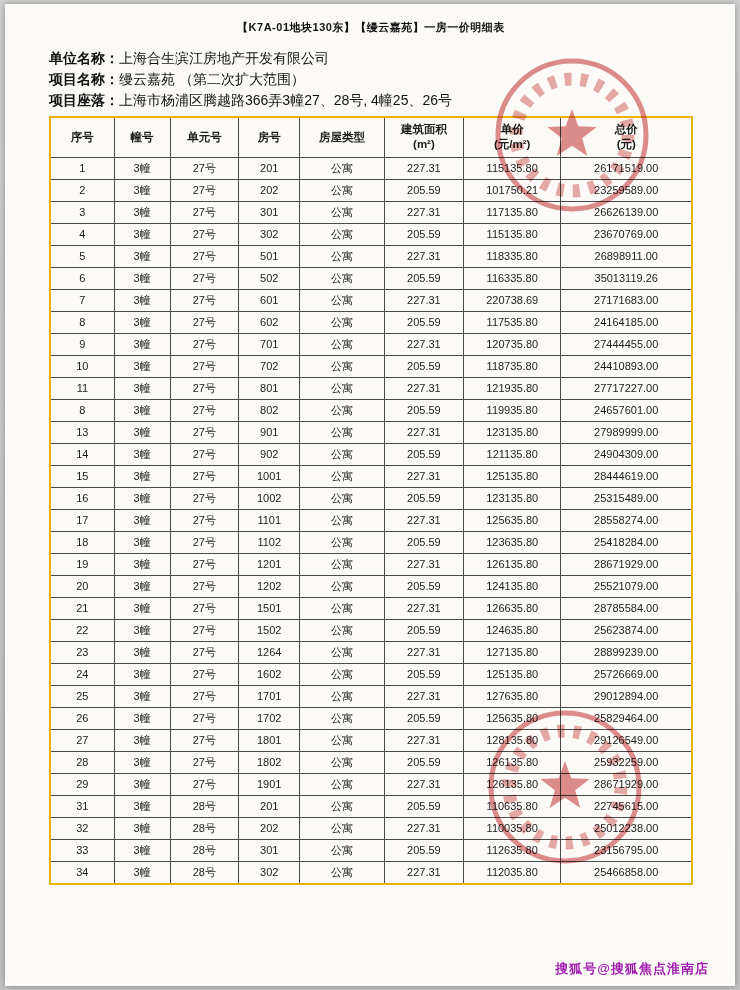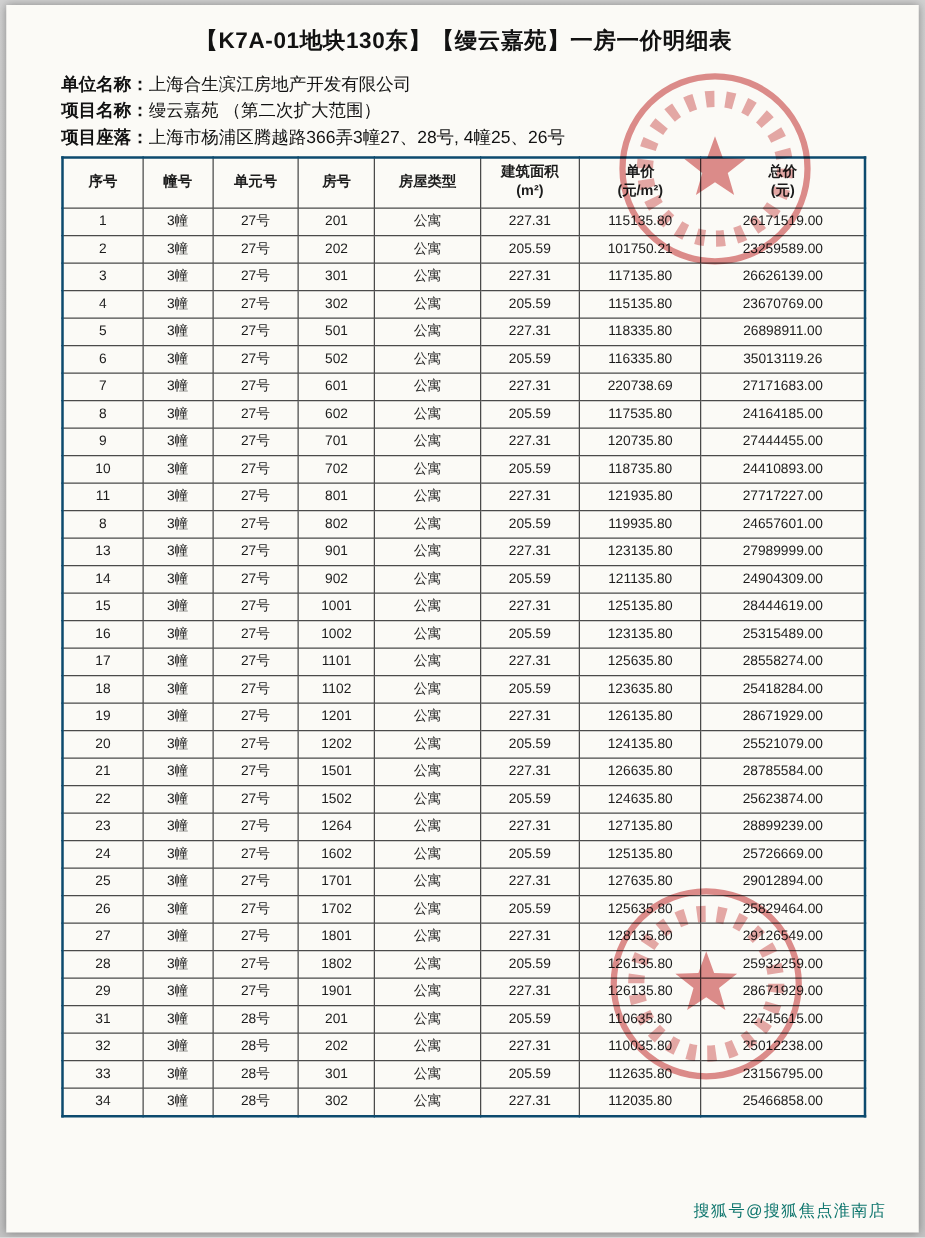--- a/index.html
+++ b/index.html
@@ -13,44 +13,44 @@
     background:linear-gradient(180deg,#d2d2d2 0%,#c4c4c4 100%);
     overflow:hidden;
   }
   .paper {
     position:absolute; left:5px; right:5px; top:4px; bottom:4px;
     background:#fbfaf6;
     box-shadow:0 0 7px rgba(0,0,0,.35);
     padding:14px 42px 0 44px;
   }
   .title {
-    text-align:center; font-size:18px; font-weight:bold; color:#121212;
+    text-align:center; font-size:11px; font-weight:bold; color:#121212;
     letter-spacing:.5px; margin:2px 0 13px;
   }
   .info { margin-bottom:5px; }
   .info-row { font-size:14px; line-height:21px; color:#121212; white-space:nowrap; }
   .info-label { font-weight:bold; }
   .info-value { font-weight:normal; }
   table.price-table {
     width:100%; border-collapse:collapse; table-layout:fixed;
-    border:2px solid #0c4a6e;
+    border:2px solid #eab308;
   }
   .price-table th, .price-table td {
     border:1px solid #4a4a4a; text-align:center; color:#1c1c1c;
   }
   .price-table th {
     font-size:11.5px; font-weight:bold; height:40px; line-height:1.3; padding:2px 0;
   }
   .price-table td {
     font-size:11px; height:21px; line-height:21px; padding:0 2px;
     white-space:nowrap; overflow:hidden;
   }
   .watermark {
     position:absolute; right:26px; bottom:8px;
-    font-size:13px; font-weight:normal; color:#0f766e; letter-spacing:1px;
+    font-size:13px; font-weight:bold; color:#a21caf; letter-spacing:1px;
   }
   .seal {
     position:absolute; width:170px; height:170px;
     mix-blend-mode:multiply; opacity:.55; pointer-events:none;
   }
   .seal-top    { left:487px; top:50px; }
   .seal-bottom { left:480px; top:702px; }
 </style>
 </head>
 <body>

